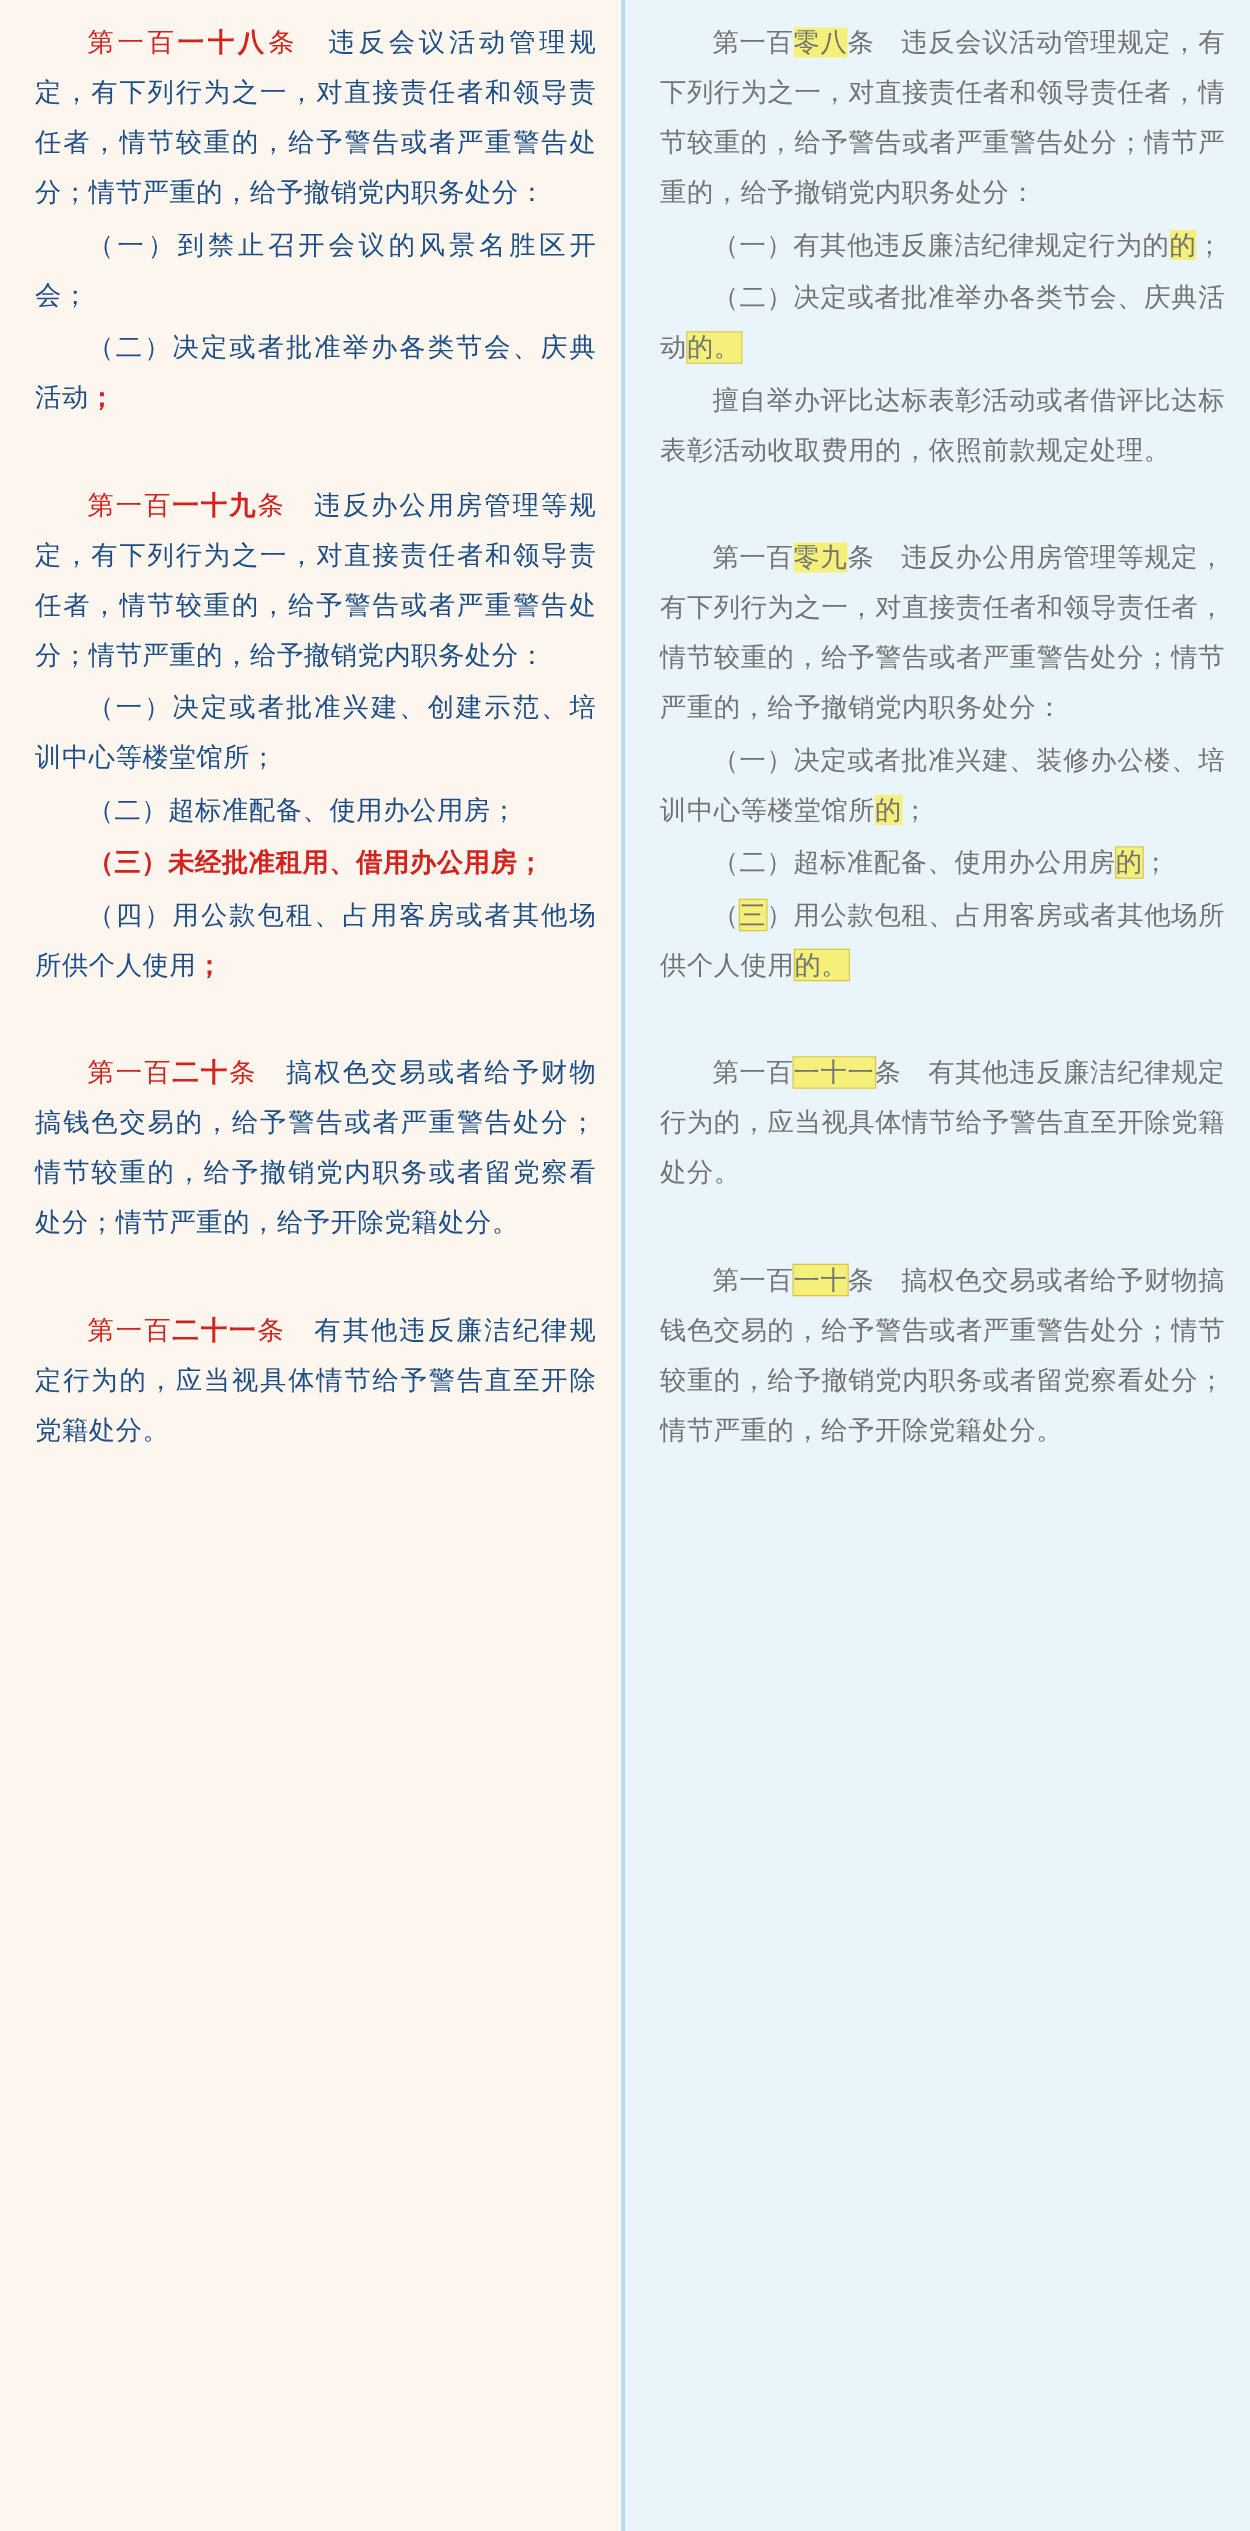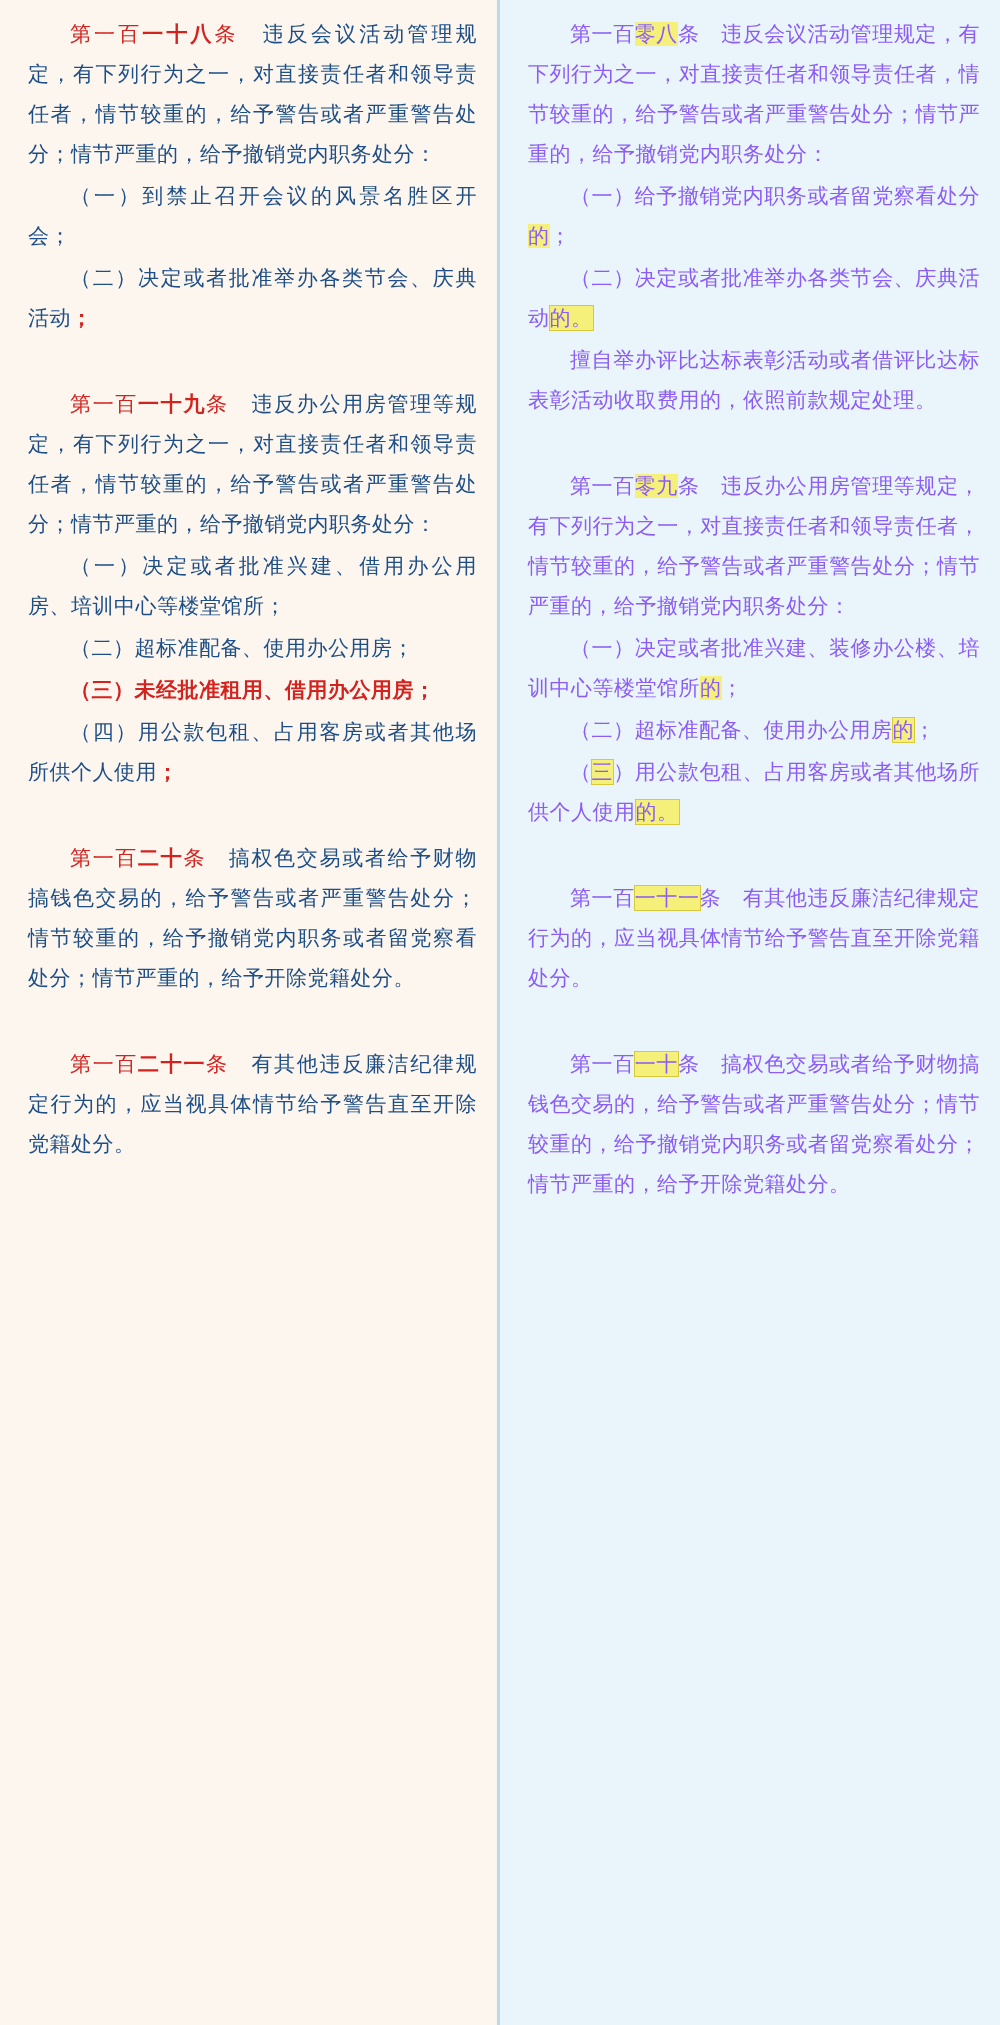--- a/index.html
+++ b/index.html
@@ -41,21 +41,21 @@
     line-height: 40px;
     letter-spacing: 0.5px;
     text-align: justify;
     text-justify: inter-ideograph;
     color: #1f4f86;
   }
   .col-left p {
     color: #1d4e86;
   }
   .col-right p {
-    color: #8b5cf6;
+    color: #737373;
   }
   .indent {
     text-indent: 2em;
   }
   .red {
     color: #d3231f;
   }
   .redb {
     color: #d3231f;
     font-weight: bold;
@@ -73,36 +73,36 @@
 
 <div class="page">
   <div class="col col-left" id="col-left">
       <div class="article">
         <p class="indent"><span class="red">第一百</span><span class="redb">一十八</span><span class="red">条</span><span>　违反会议活动管理规定，有下列行为之一，对直接责任者和领导责任者，情节较重的，给予警告或者严重警告处分；情节严重的，给予撤销党内职务处分：</span></p>
         <p class="indent"><span>（一）到禁止召开会议的风景名胜区开会；</span></p>
         <p class="indent"><span>（二）决定或者批准举办各类节会、庆典活动</span><span class="redb">；</span></p>
       </div>
       <div class="article">
         <p class="indent"><span class="red">第一百</span><span class="redb">一十九</span><span class="red">条</span><span>　违反办公用房管理等规定，有下列行为之一，对直接责任者和领导责任者，情节较重的，给予警告或者严重警告处分；情节严重的，给予撤销党内职务处分：</span></p>
-        <p class="indent"><span>（一）决定或者批准兴建、借用办公用房、培训中心等楼堂馆所；</span></p>
+        <p class="indent"><span>（一）决定或者批准兴建、创建示范、培训中心等楼堂馆所；</span></p>
         <p class="indent"><span>（二）超标准配备、使用办公用房；</span></p>
         <p class="indent"><span class="redb">（三）未经批准租用、借用办公用房；</span></p>
         <p class="indent"><span>（四）用公款包租、占用客房或者其他场所供个人使用</span><span class="redb">；</span></p>
       </div>
       <div class="article">
         <p class="indent"><span class="red">第一百</span><span class="redb">二十</span><span class="red">条</span><span>　搞权色交易或者给予财物搞钱色交易的，给予警告或者严重警告处分；情节较重的，给予撤销党内职务或者留党察看处分；情节严重的，给予开除党籍处分。</span></p>
       </div>
       <div class="article">
         <p class="indent"><span class="red">第一百</span><span class="redb">二十一</span><span class="red">条</span><span>　有其他违反廉洁纪律规定行为的，应当视具体情节给予警告直至开除党籍处分。</span></p>
       </div>
     </div>
   <div class="col col-right" id="col-right">
       <div class="article">
         <p class="indent"><span>第一百</span><span class="hl">零八</span><span>条</span><span>　违反会议活动管理规定，有下列行为之一，对直接责任者和领导责任者，情节较重的，给予警告或者严重警告处分；情节严重的，给予撤销党内职务处分：</span></p>
-        <p class="indent"><span>（一）给予撤销党内职务或者留党察看处分</span><span class="hl">的</span><span>；</span></p>
+        <p class="indent"><span>（一）有其他违反廉洁纪律规定行为的</span><span class="hl">的</span><span>；</span></p>
         <p class="indent"><span>（二）决定或者批准举办各类节会、庆典活动</span><span class="hlbox">的。</span></p>
         <p class="indent"><span>擅自举办评比达标表彰活动或者借评比达标表彰活动收取费用的，依照前款规定处理。</span></p>
       </div>
       <div class="article">
         <p class="indent"><span>第一百</span><span class="hl">零九</span><span>条</span><span>　违反办公用房管理等规定，有下列行为之一，对直接责任者和领导责任者，情节较重的，给予警告或者严重警告处分；情节严重的，给予撤销党内职务处分：</span></p>
         <p class="indent"><span>（一）决定或者批准兴建、装修办公楼、培训中心等楼堂馆所</span><span class="hl">的</span><span>；</span></p>
         <p class="indent"><span>（二）超标准配备、使用办公用房</span><span class="hlbox">的</span><span>；</span></p>
         <p class="indent"><span>（</span><span class="hlbox">三</span><span>）用公款包租、占用客房或者其他场所供个人使用</span><span class="hlbox">的。</span></p>
       </div>
       <div class="article">

